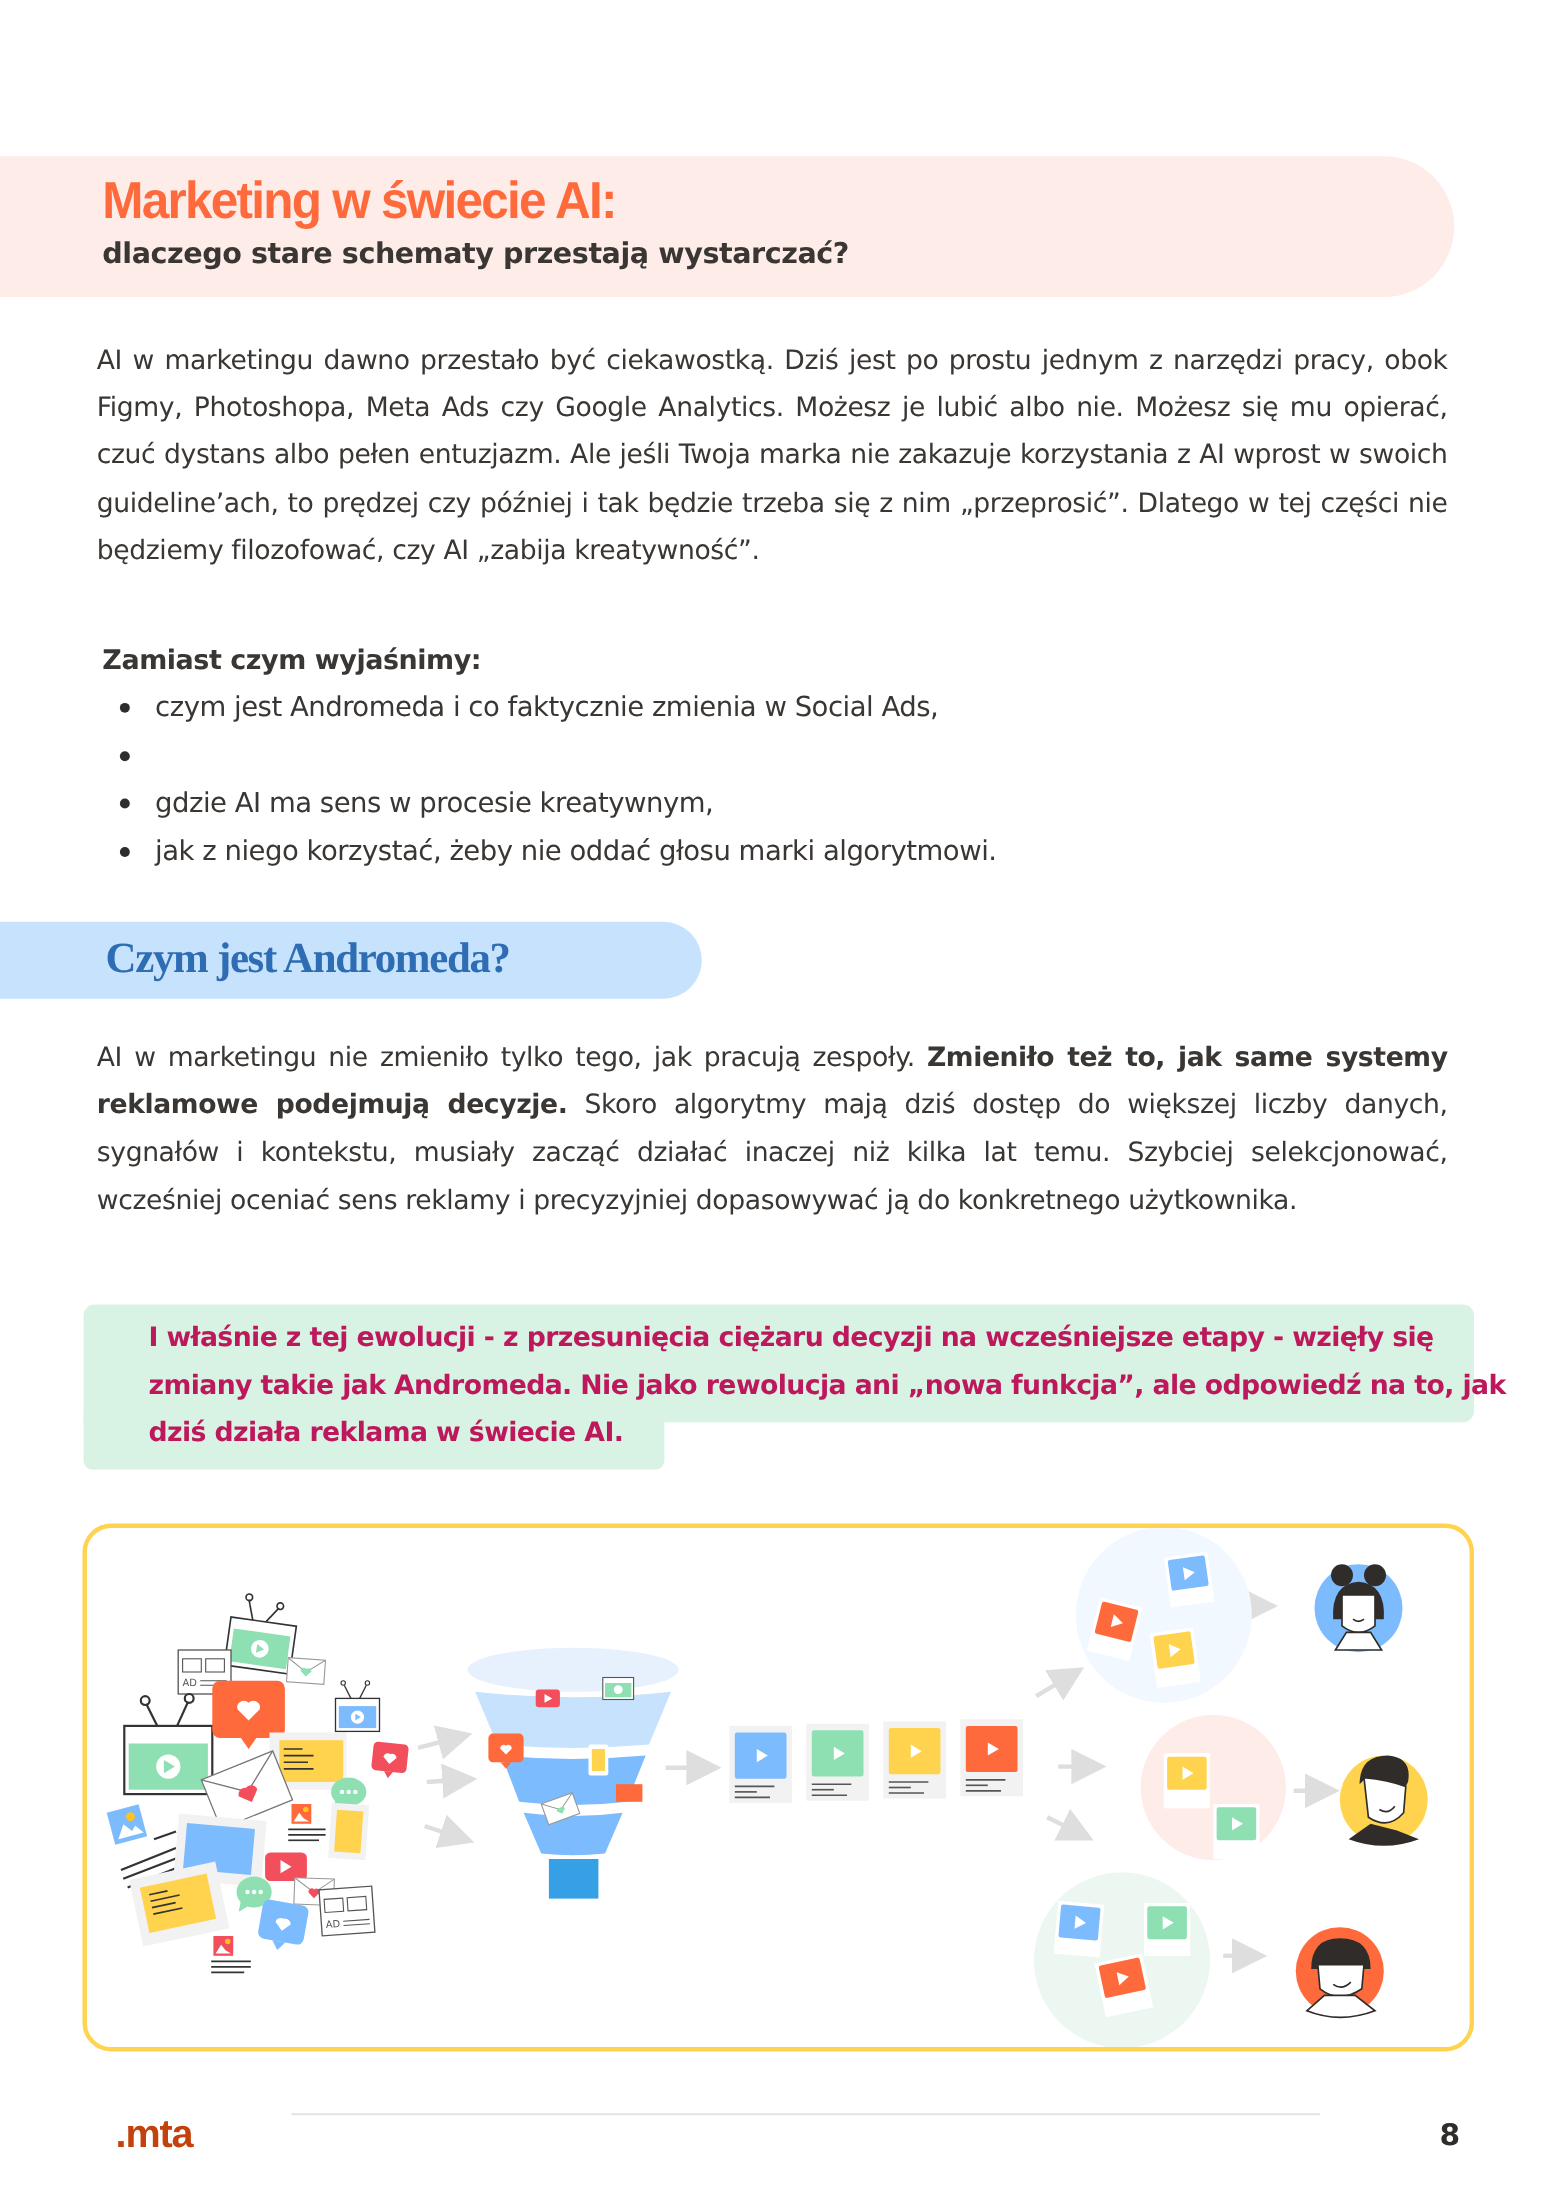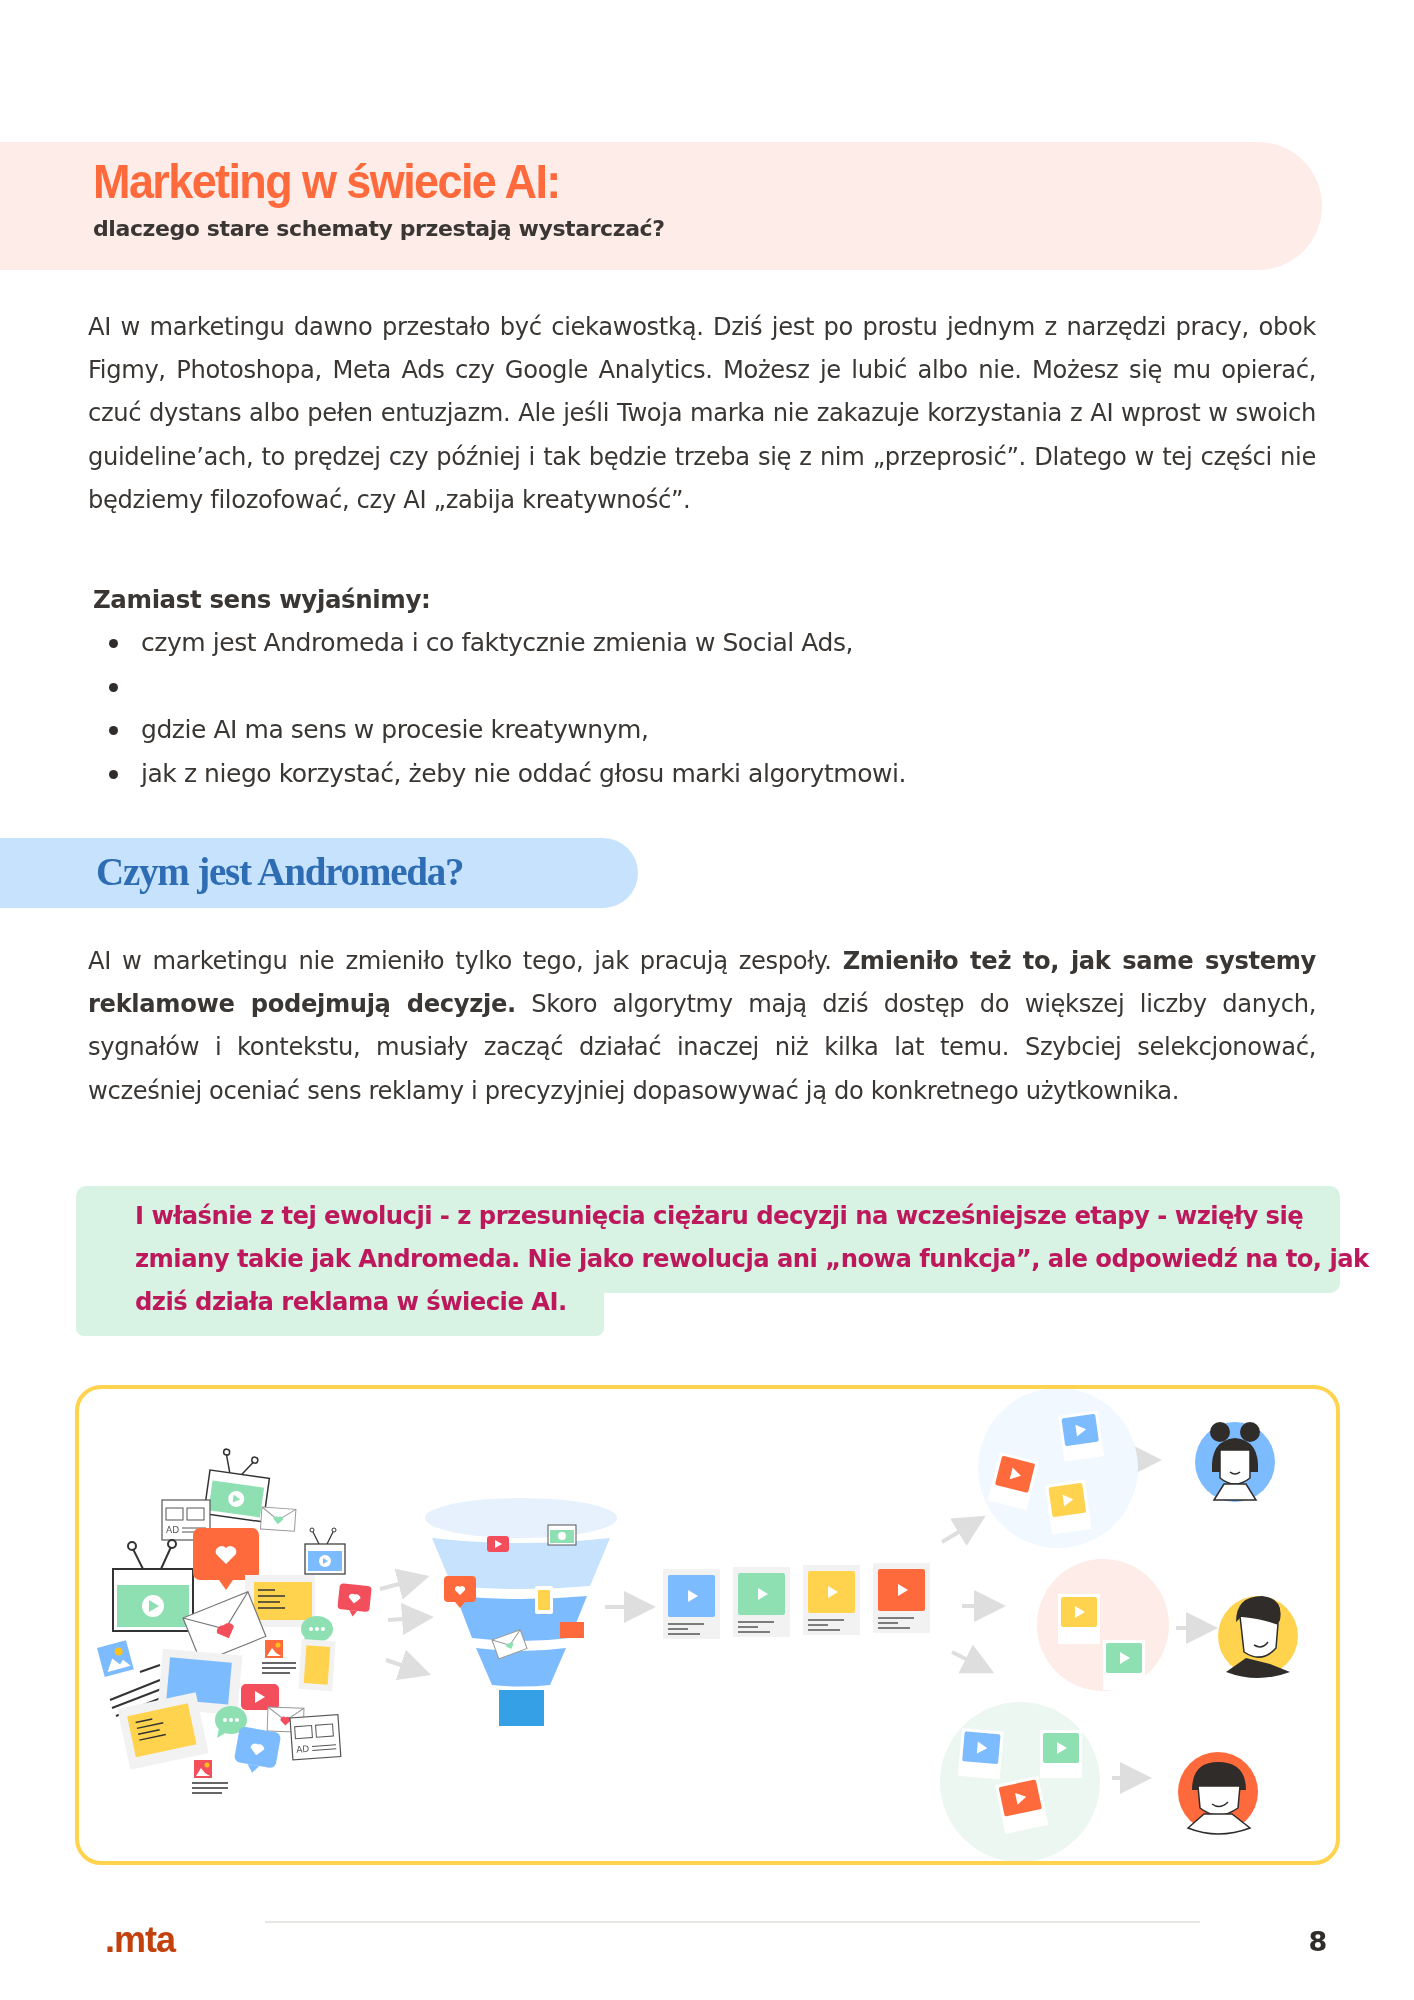--- a/index.html
+++ b/index.html
@@ -12,21 +12,21 @@
   }
   .hero-title {
     position: absolute; left: 93px; top: 158px;
     font-family: "Liberation Sans", sans-serif; font-weight: 700;
     font-size: 45px; letter-spacing: -1.6px; color: #ff6a3d; line-height: 1;
     transform: scaleY(1.05); transform-origin: left top;
   }
   .hero-subtitle {
     position: absolute; left: 93px; top: 217px;
     font-family: "DejaVu Sans", sans-serif; font-weight: 700;
-    font-size: 22px; letter-spacing: -0.4px; color: #3a3633; line-height: 1.1;
+    font-size: 26px; letter-spacing: -0.4px; color: #3a3633; line-height: 1.1;
   }
 
   .para {
     position: absolute; left: 88px; width: 1228px;
     font-family: "DejaVu Sans", sans-serif; font-size: 24.2px; line-height: 43.2px;
     text-align: justify; color: #3a3633; letter-spacing: -0.35px;
   }
   .para b { font-weight: 700; }
   .intro { top: 306px; }
   .lead-label {
@@ -91,21 +91,21 @@
 </style>
 </head>
 <body>
 
 <div class="hero-band"></div>
 <h1 class="hero-title">Marketing w świecie AI:</h1>
 <h2 class="hero-subtitle">dlaczego stare schematy przestają wystarczać?</h2>
 
 <p class="para intro">AI w marketingu dawno przestało być ciekawostką. Dziś jest po prostu jednym z narzędzi pracy, obok Figmy, Photoshopa, Meta Ads czy Google Analytics. Możesz je lubić albo nie. Możesz się mu opierać, czuć dystans albo pełen entuzjazm. Ale jeśli Twoja marka nie zakazuje korzystania z AI wprost w swoich guideline’ach, to prędzej czy później i tak będzie trzeba się z nim „przeprosić”. Dlatego w tej części nie będziemy filozofować, czy AI „zabija kreatywność”.</p>
 
-<div class="lead-label">Zamiast sens wyjaśnimy:</div>
+<div class="lead-label">Zamiast czym wyjaśnimy:</div>
 <ul class="bullets">
   <li><span class="dot"></span><span>czym jest Andromeda i co faktycznie zmienia w Social Ads,</span></li>
   <li><span class="dot"></span></li>
   <li><span class="dot"></span><span>gdzie AI ma sens w procesie kreatywnym,</span></li>
   <li><span class="dot"></span><span>jak z niego korzystać, żeby nie oddać głosu marki algorytmowi.</span></li>
 </ul>
 
 <div class="section-pill"></div>
 <h2 class="section-title">Czym jest Andromeda?</h2>
 

